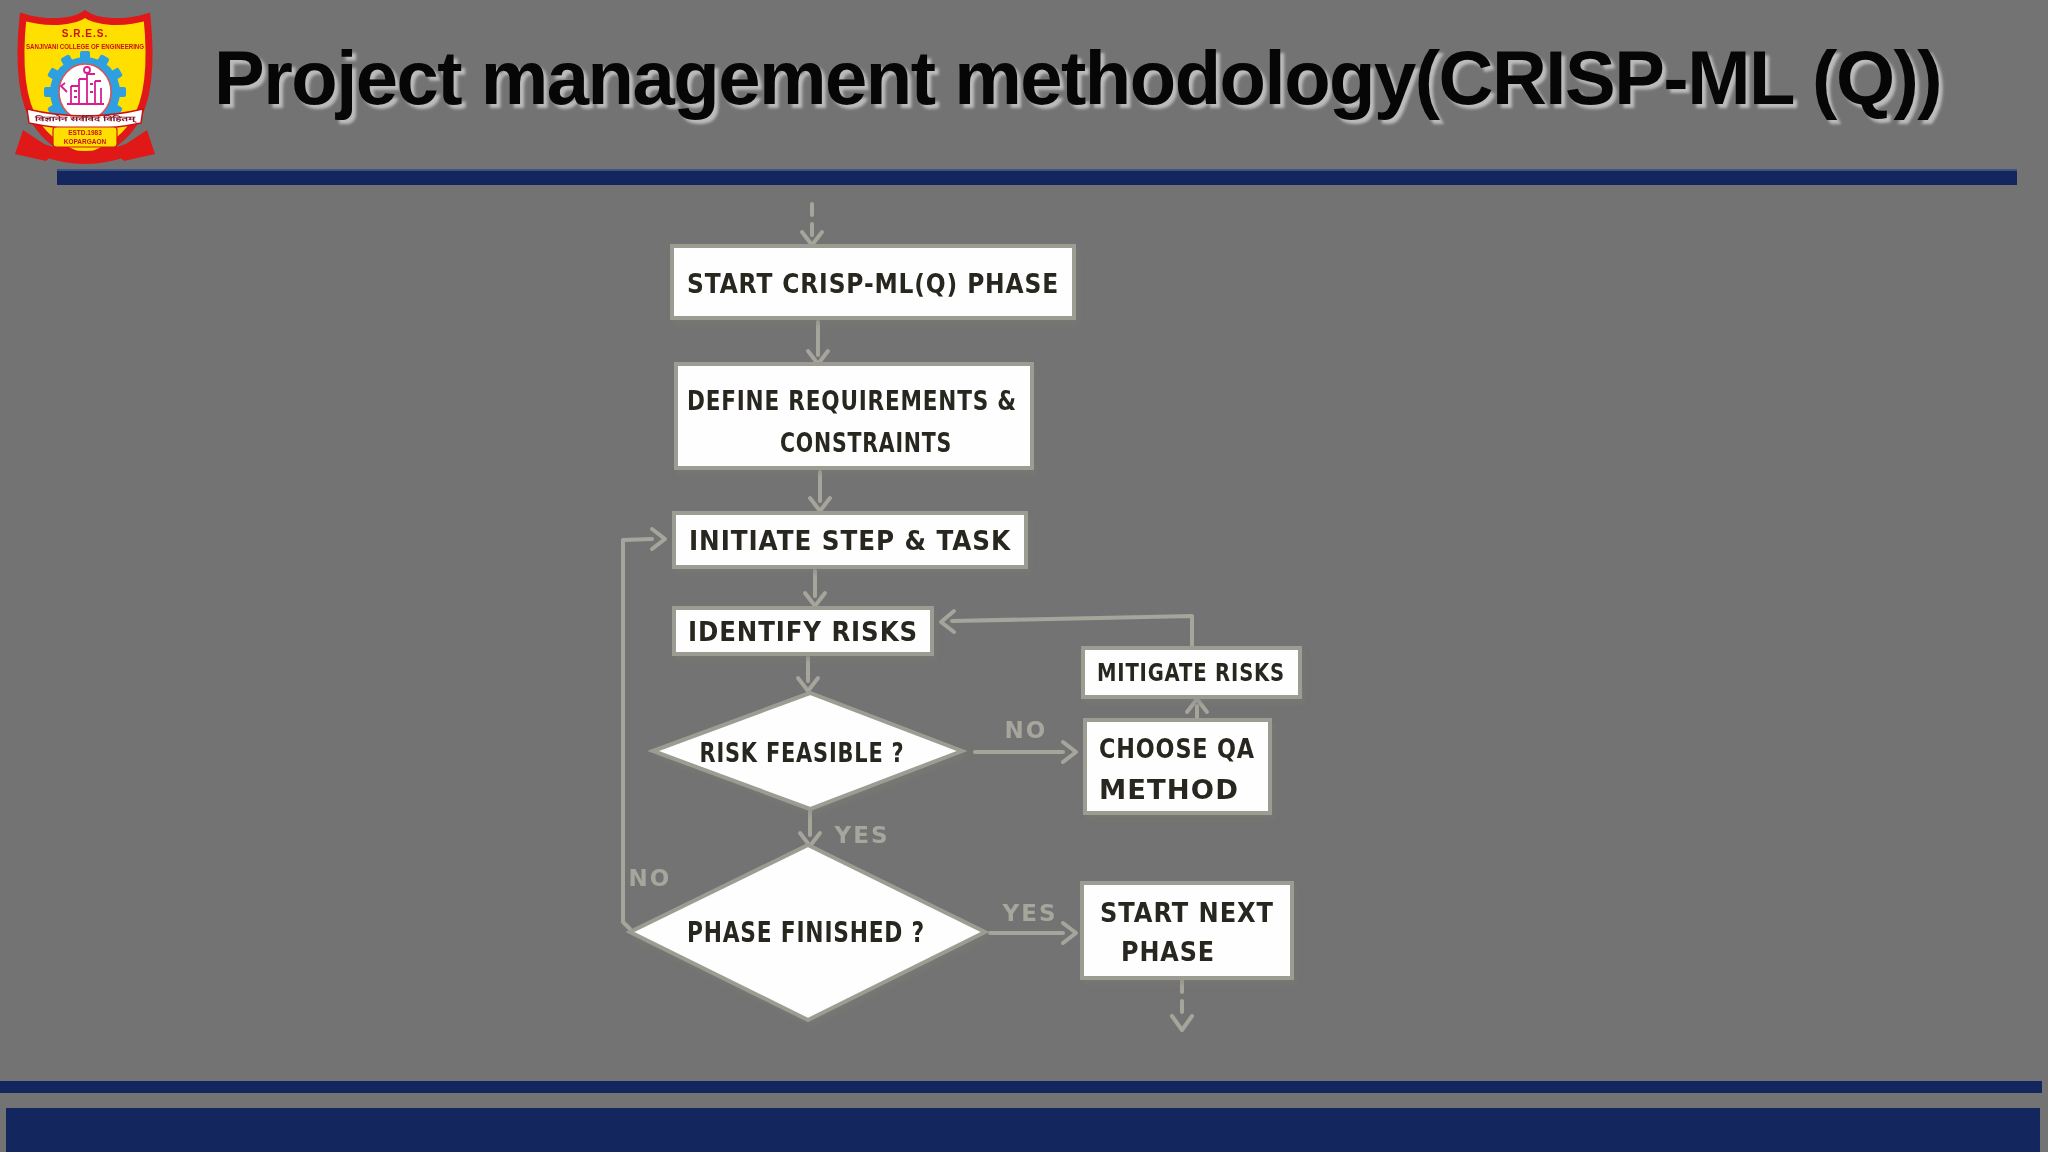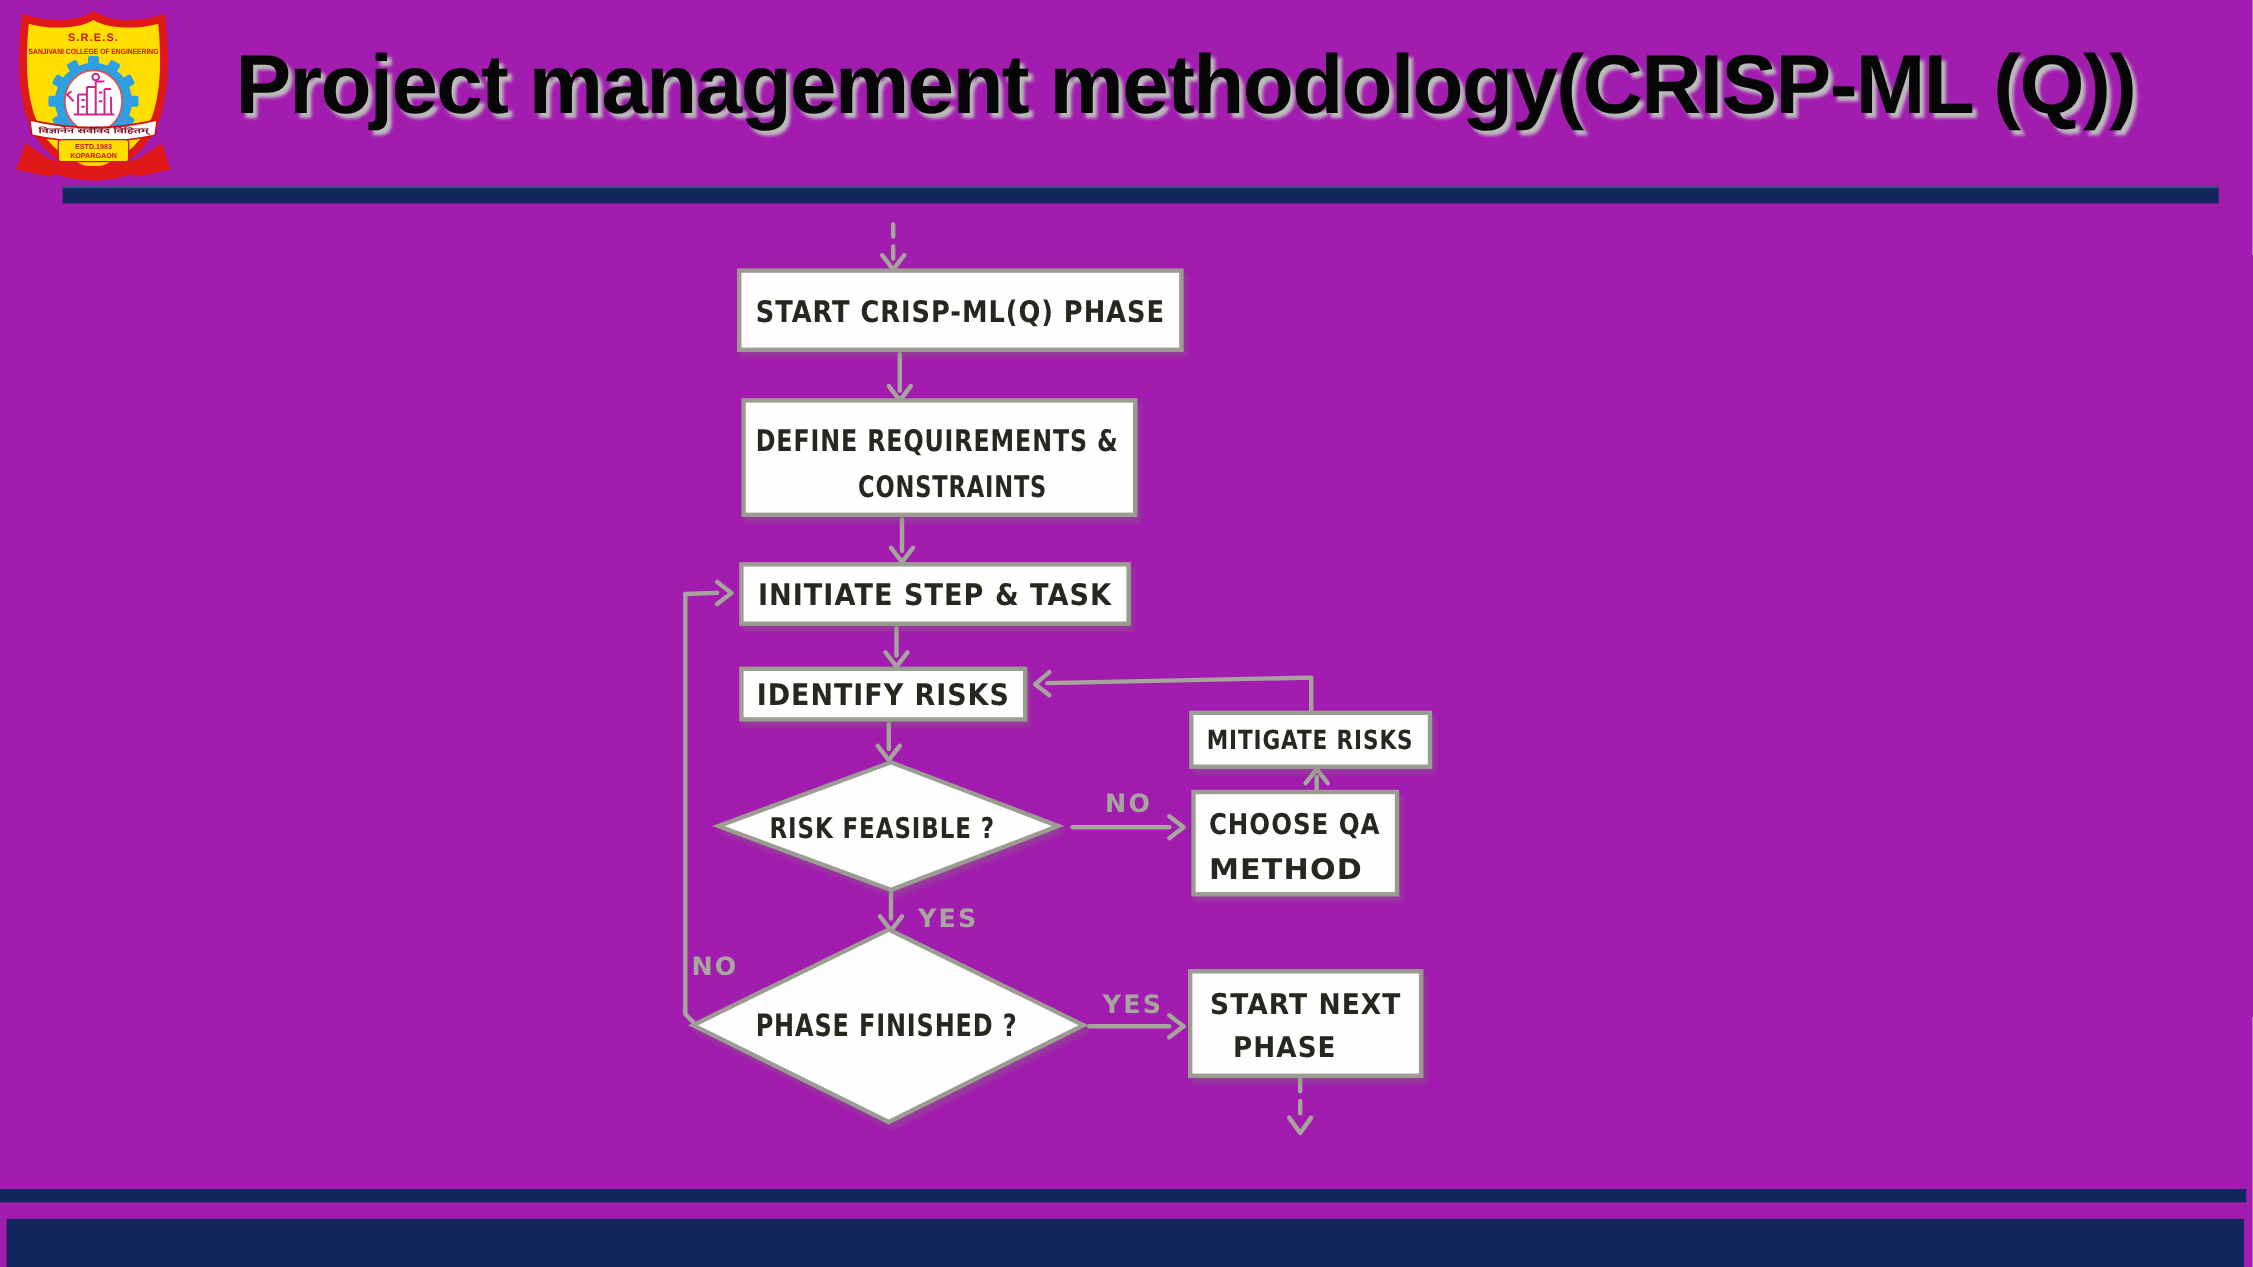--- a/index.html
+++ b/index.html
@@ -1,16 +1,16 @@
 <!DOCTYPE html>
 <html><head>
 <meta charset="utf-8">
 <style>
   html,body{margin:0;padding:0;background:#ffffff;}
-  .slide{position:relative;width:2048px;height:1152px;background:#a21caf;overflow:hidden;
+  .slide{position:relative;width:2048px;height:1152px;background:#737373;overflow:hidden;
          font-family:"Liberation Sans",sans-serif;}
 
   
   .logo-box{position:absolute;left:8px;top:4px;width:154px;height:162px;}
   .page-title{position:absolute;left:214px;top:34px;width:1640px;
               font-size:76px;font-weight:bold;color:#060606;letter-spacing:-1.5px;
               white-space:nowrap;text-shadow:4px 4px 3px #bcbcbc;}
   .title-divider{position:absolute;left:57px;top:169px;width:1960px;height:14px;
                  background:#14265e;border-top:2px solid #3c5387;}
 

